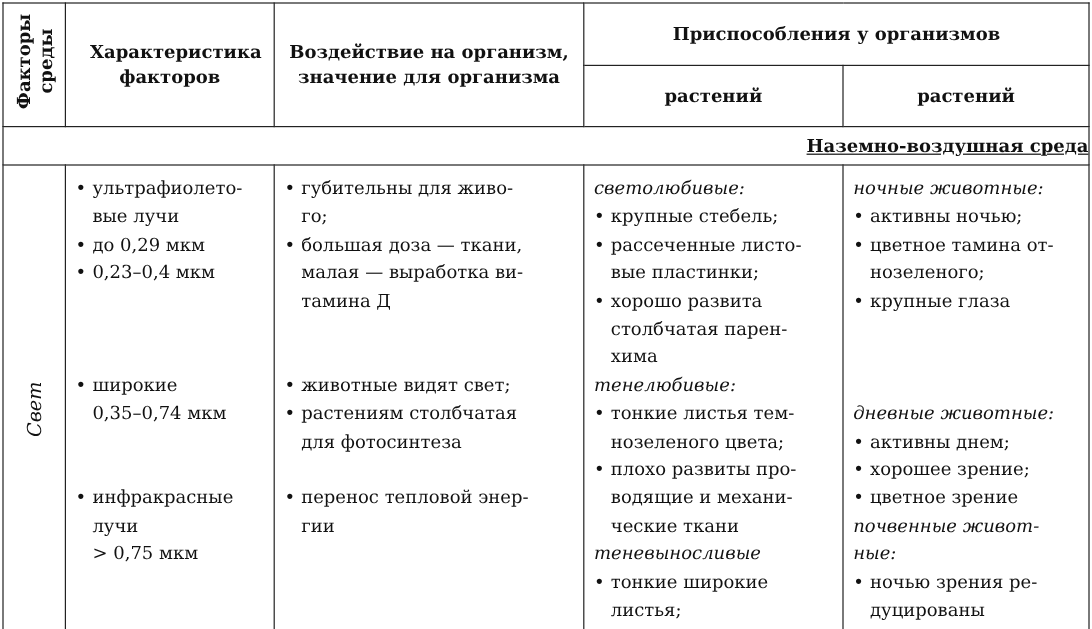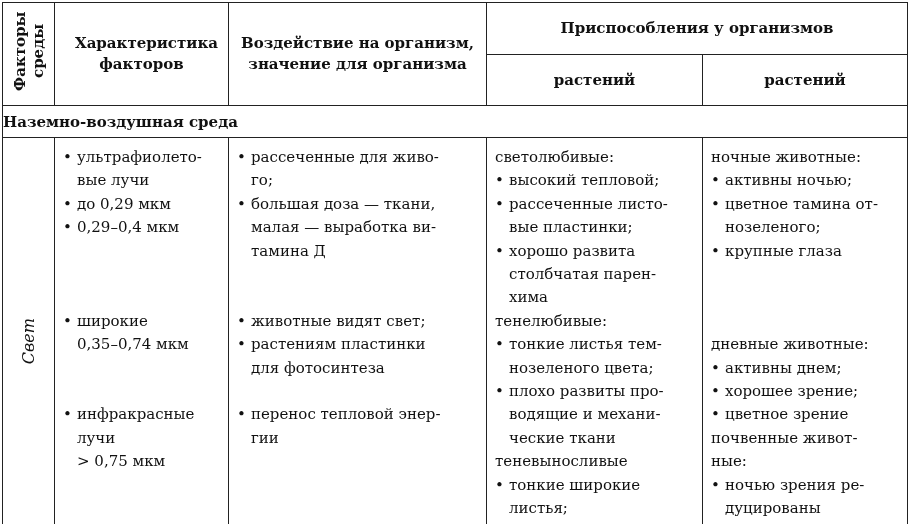--- a/index.html
+++ b/index.html
@@ -1,23 +1,23 @@
 <!DOCTYPE html>
 <html><head>
 <meta charset="utf-8">
 <style>
   html, body { margin:0; padding:0; background:#fff; }
   body { width:910px; height:524px; overflow:hidden; font-family:"DejaVu Serif","Liberation Serif",serif; color:#111; }
   table { position:absolute; left:2px; top:2px; border-collapse:collapse; table-layout:fixed; width:905px; }
   td, th { border:1.5px solid #222; vertical-align:top; padding:0; }
   th { font-weight:bold; font-size:15px; text-align:center; vertical-align:middle; line-height:21px; }
   .vert { writing-mode:vertical-rl; transform:rotate(180deg); display:inline-block; line-height:18px; }
-  .section { text-align:left; font-weight:bold; font-size:15px; height:31px; vertical-align:middle; }
+  .section { text-align:right; font-weight:bold; font-size:15px; height:31px; vertical-align:middle;text-decoration:underline; }
   .cell { font-size:15px; line-height:23.4px; padding:8px 6px 4px 8px; }
-  .cell .it { }
+  .cell .it { font-style:italic; }
   .li { position:relative; padding-left:14px; }
   .li::before { content:"•"; position:absolute; left:0; top:0; }
   .gap { height:23.4px; }
   .factor { text-align:center; vertical-align:middle; font-style:italic; font-size:16px; }
 </style>
 </head>
 <body>
 
 <table>
   <colgroup>
@@ -44,44 +44,44 @@
   </tr>
   <tr>
     <td colspan="5" class="section">Наземно-воздушная среда</td>
   </tr>
   <tr style="height:383px">
     <td class="factor"><span class="vert">Свет</span></td>
 
     <td class="cell">
       <div class="li"><span>ультрафиолето-</span><br><span>вые лучи</span></div>
       <div class="li">до 0,29 мкм</div>
-      <div class="li">0,29–0,4 мкм</div>
+      <div class="li">0,23–0,4 мкм</div>
       <div class="gap"></div>
           <div class="gap"></div>
           <div class="gap"></div>
       <div class="li"><span>широкие</span><br><span>0,35–0,74 мкм</span></div>
       <div class="gap"></div>
           <div class="gap"></div>
       <div class="li"><span>инфракрасные</span><br><span>лучи</span><br><span>&gt; 0,75 мкм</span></div>
     </td>
 
     <td class="cell">
-      <div class="li"><span>рассеченные для живо-</span><br><span>го;</span></div>
+      <div class="li"><span>губительны для живо-</span><br><span>го;</span></div>
       <div class="li"><span>большая доза — ткани,</span><br><span>малая — выработка ви-</span><br><span>тамина Д</span></div>
       <div class="gap"></div>
           <div class="gap"></div>
       <div class="li">животные видят свет;</div>
-      <div class="li"><span>растениям пластинки</span><br><span>для фотосинтеза</span></div>
+      <div class="li"><span>растениям столбчатая</span><br><span>для фотосинтеза</span></div>
       <div class="gap"></div>
       <div class="li"><span>перенос тепловой энер-</span><br><span>гии</span></div>
     </td>
 
     <td class="cell">
       <div class="it">светолюбивые:</div>
-      <div class="li">высокий тепловой;</div>
+      <div class="li">крупные стебель;</div>
       <div class="li"><span>рассеченные листо-</span><br><span>вые пластинки;</span></div>
       <div class="li"><span>хорошо развита</span><br><span>столбчатая парен-</span><br><span>хима</span></div>
       <div class="it">тенелюбивые:</div>
       <div class="li"><span>тонкие листья тем-</span><br><span>нозеленого цвета;</span></div>
       <div class="li"><span>плохо развиты про-</span><br><span>водящие и механи-</span><br><span>ческие ткани</span></div>
       <div class="it">теневыносливые</div>
       <div class="li"><span>тонкие широкие</span><br><span>листья;</span></div>
       <div class="li">тонкий эпидермис</div>
     </td>
 

